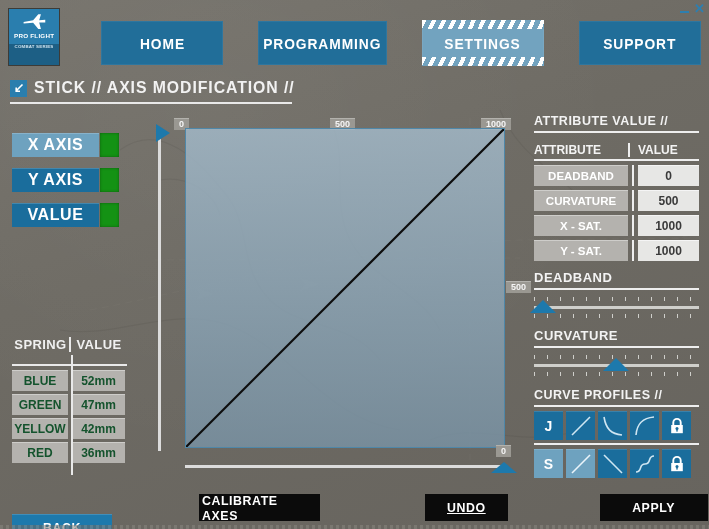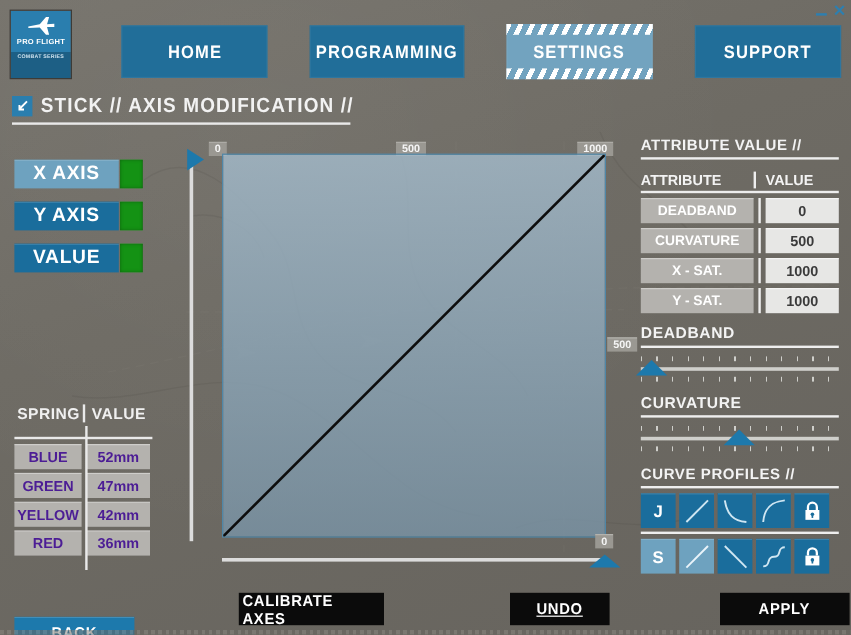--- a/index.html
+++ b/index.html
@@ -78,21 +78,21 @@
   .axisrow .led{width:19px;background:#149214;margin-left:1px;box-shadow:inset 0 0 3px rgba(0,0,0,.35);}
 
   
   .springtbl{position:absolute;left:12px;top:337px;width:115px;}
   .sphead{display:flex;color:#f0f0f0;font-size:13px;font-weight:bold;letter-spacing:.4px;padding-bottom:12px;}
   .sphead .c1{width:58px;text-align:center;}
   .sphead .c2{width:57px;text-align:center;border-left:2px solid #e9e9e9;}
   .sprule{height:2px;background:#e9e9e9;width:115px;margin-bottom:4px;}
   .sprow{display:flex;margin-bottom:3px;}
   .spcell{
-    background:#b4b2ae;color:#4c1d95;font-size:12px;font-weight:bold;
+    background:#b4b2ae;color:#14532d;font-size:12px;font-weight:bold;
     height:21px;display:flex;align-items:center;justify-content:center;
     box-shadow:inset 0 1px 0 rgba(255,255,255,.35);
   }
   .spcell.k{width:56px;margin-right:4px;}
   .spcell.v{width:53px;}
   .spdiv{position:absolute;left:59px;top:18px;width:2px;height:120px;background:#e9e9e9;}
 
   
   .graphwrap{position:absolute;left:150px;top:118px;width:370px;height:340px;}
   .plot{

